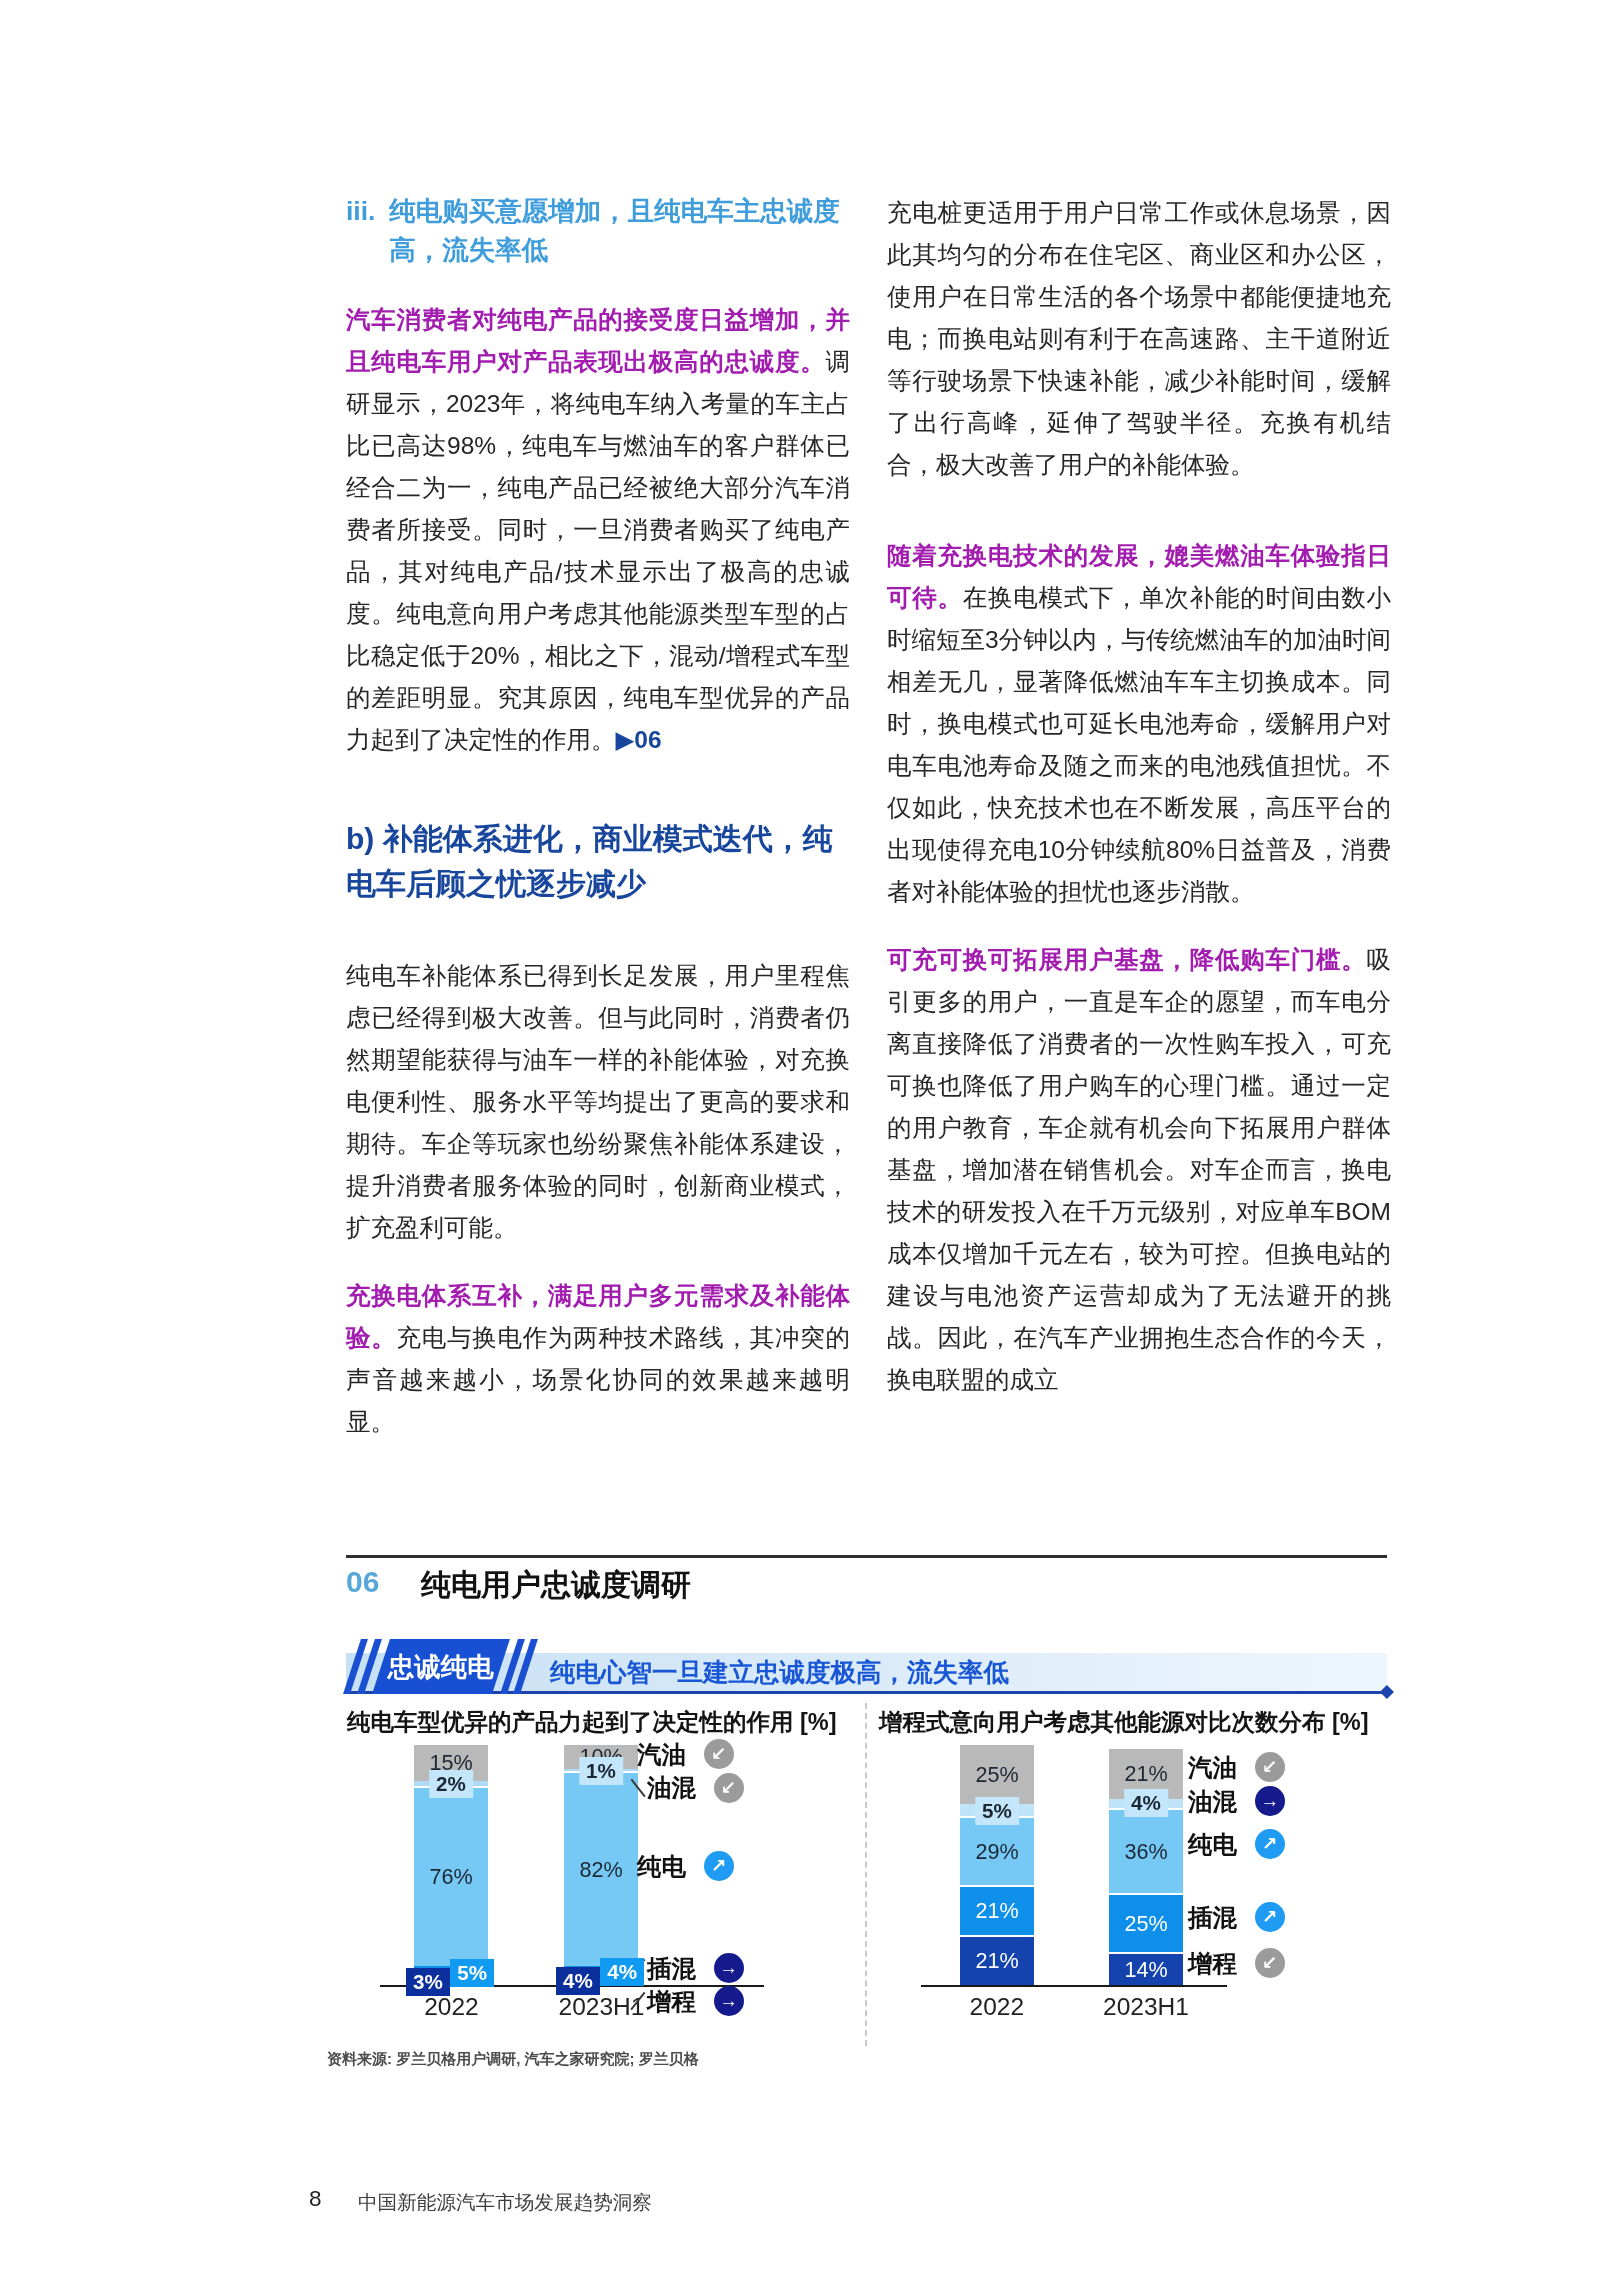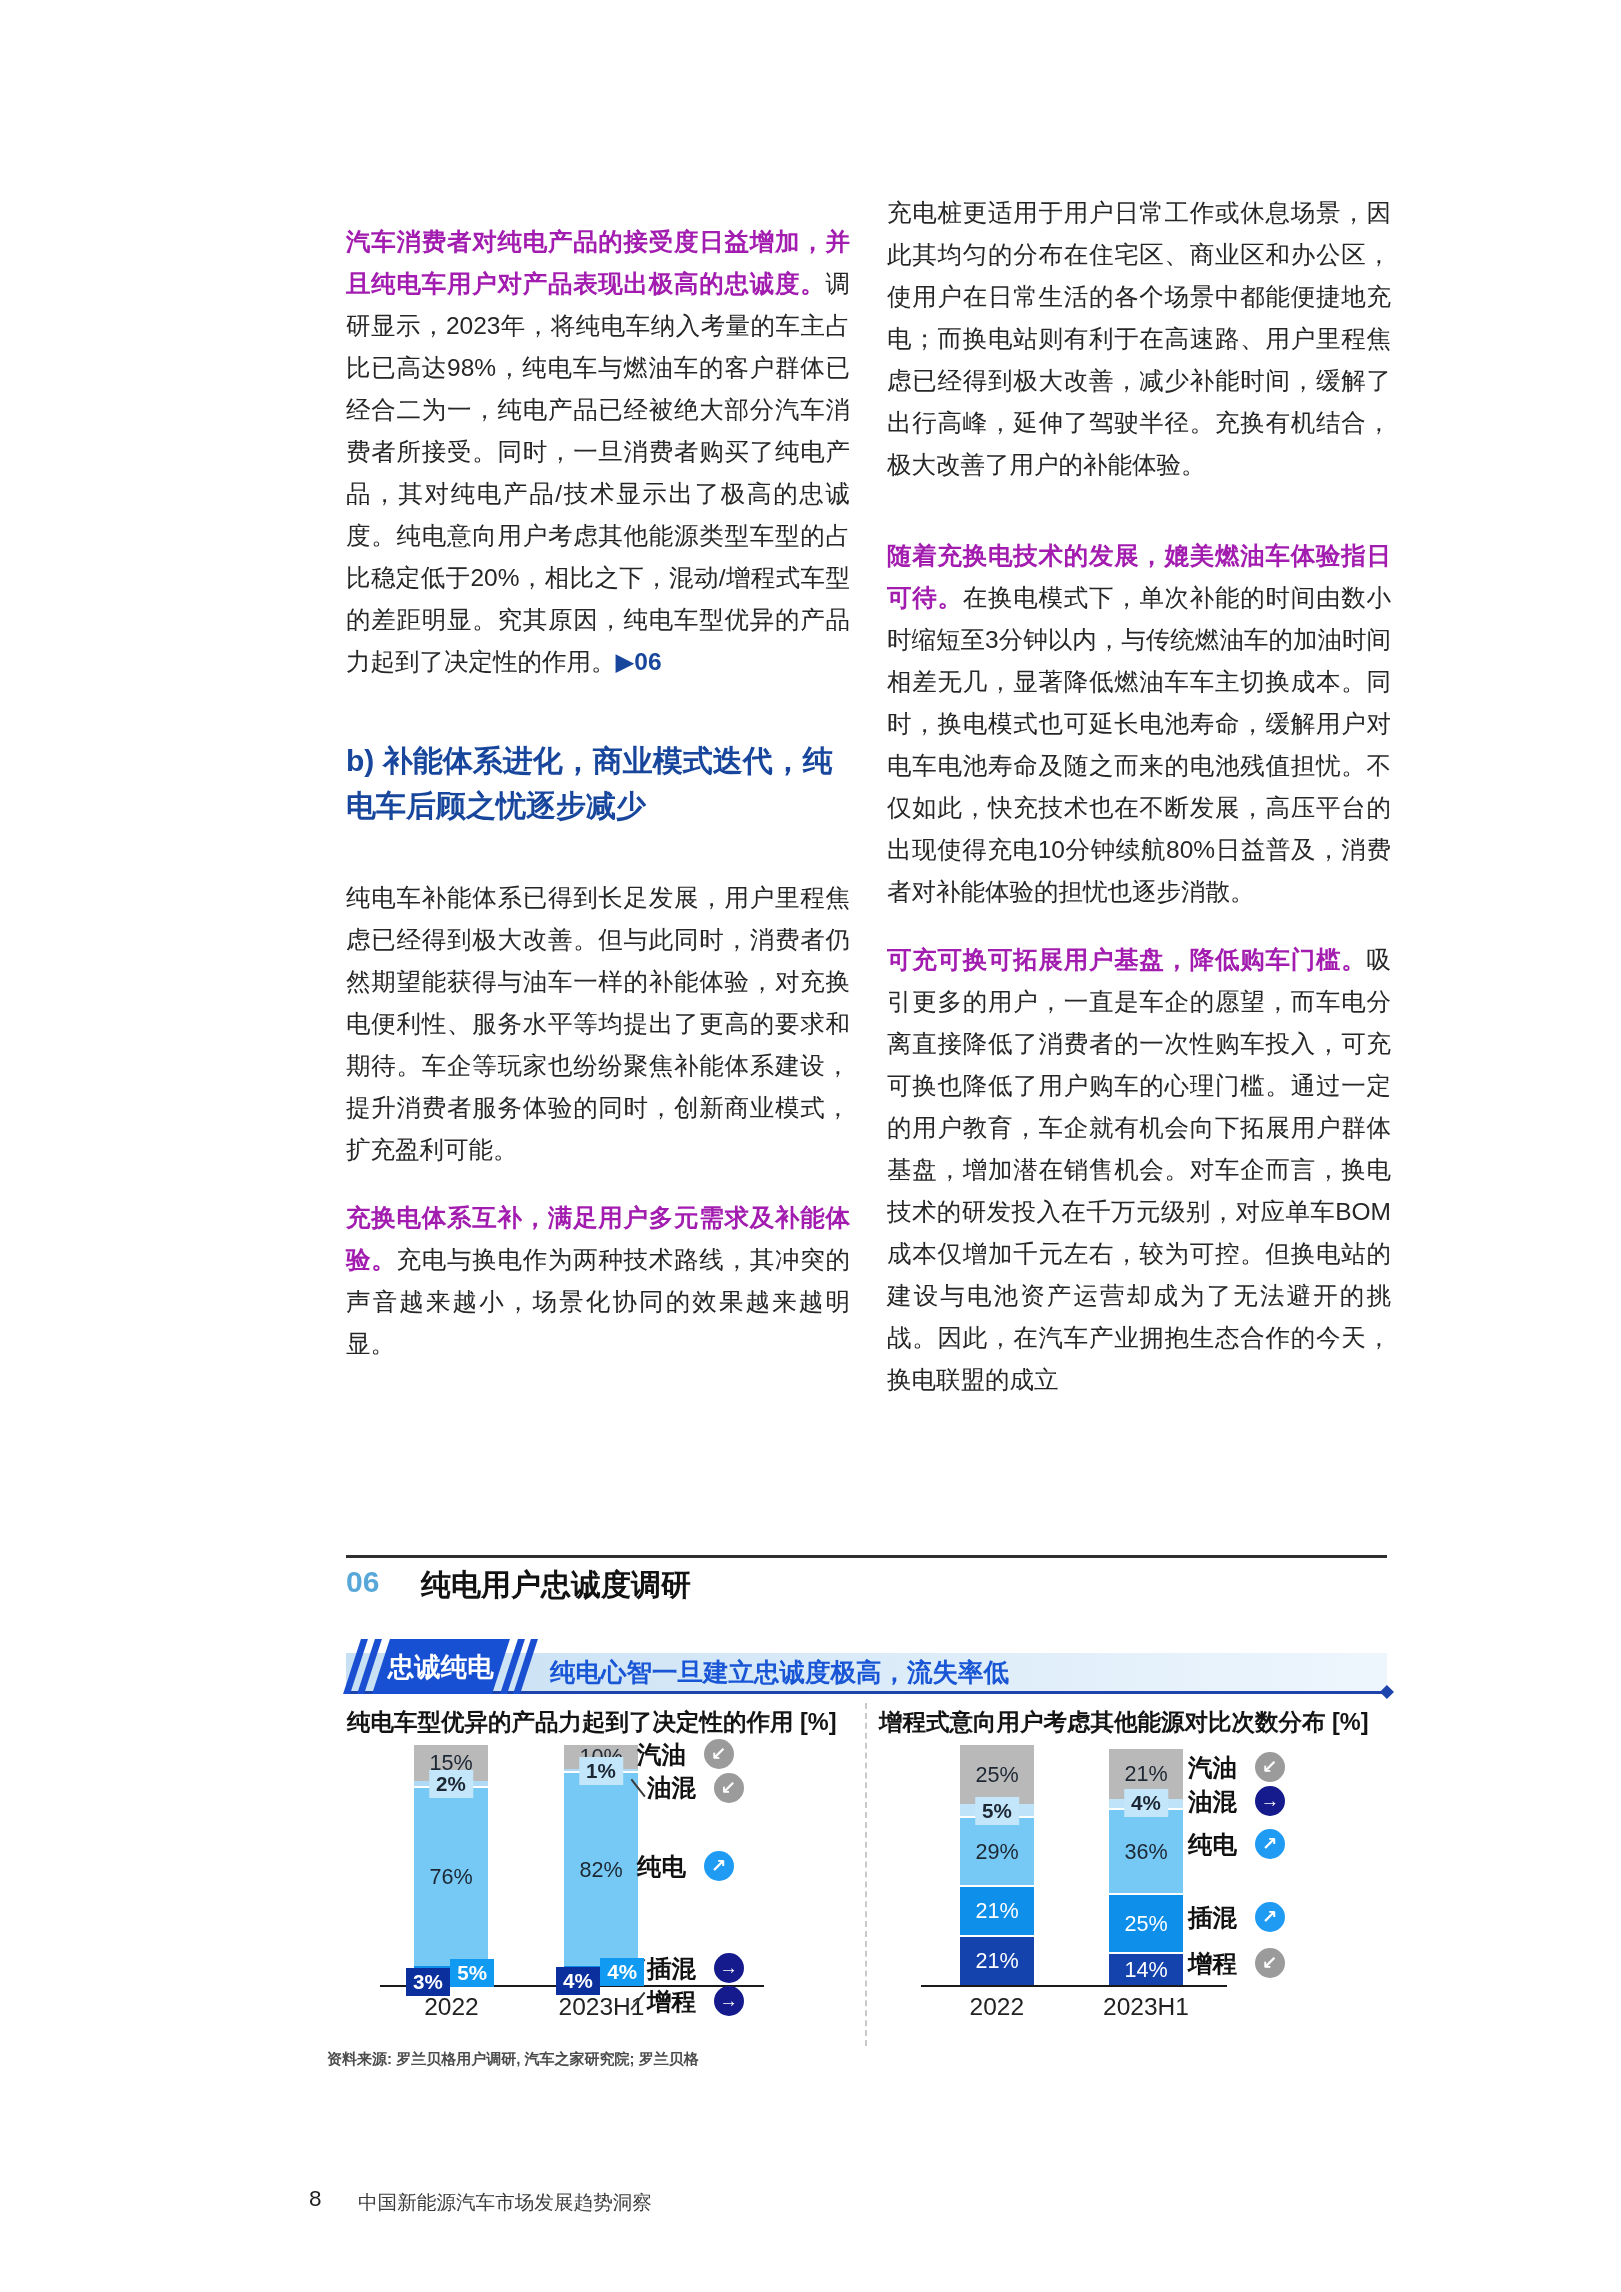--- a/index.html
+++ b/index.html
@@ -69,28 +69,32 @@
   .source{position:absolute;left:327px;top:2050px;font-size:15px;color:#4c4c4c;font-weight:bold;}
   .footer-num{position:absolute;left:309px;top:2186px;font-size:22.5px;color:#1f1f1f;}
   .footer-title{position:absolute;left:358px;top:2189px;font-size:19.6px;color:#3c3c3c;}
 </style>
 </head>
 <body>
 
 <div class="page">
 
   <div class="col col-left">
+    <div class="h-blue">
+      <span class="marker">iii.</span>
+      <span class="h-text">纯电购买意愿增加，且纯电车主忠诚度高，流失率低</span>
+    </div>
     <p class="body mt1"><b>汽车消费者对纯电产品的接受度日益增加，并且纯电车用户对产品表现出极高的忠诚度。</b><span>调研显示，2023年，将纯电车纳入考量的车主占比已高达98%，纯电车与燃油车的客户群体已经合二为一，纯电产品已经被绝大部分汽车消费者所接受。同时，一旦消费者购买了纯电产品，其对纯电产品/技术显示出了极高的忠诚度。纯电意向用户考虑其他能源类型车型的占比稳定低于20%，相比之下，混动/增程式车型的差距明显。究其原因，纯电车型优异的产品力起到了决定性的作用。</span><span class="ref">▶06</span></p>
     <h2 class="h-dark">b) 补能体系进化，商业模式迭代，纯电车后顾之忧逐步减少</h2>
     <p class="body mt2">纯电车补能体系已得到长足发展，用户里程焦虑已经得到极大改善。但与此同时，消费者仍然期望能获得与油车一样的补能体验，对充换电便利性、服务水平等均提出了更高的要求和期待。车企等玩家也纷纷聚焦补能体系建设，提升消费者服务体验的同时，创新商业模式，扩充盈利可能。</p>
     <p class="body mt3"><b>充换电体系互补，满足用户多元需求及补能体验。</b><span>充电与换电作为两种技术路线，其冲突的声音越来越小，场景化协同的效果越来越明显。</span></p>
   </div>
 
   <div class="col col-right">
-    <p class="body">充电桩更适用于用户日常工作或休息场景，因此其均匀的分布在住宅区、商业区和办公区，使用户在日常生活的各个场景中都能便捷地充电；而换电站则有利于在高速路、用户里程焦虑已经得到极大改善，减少补能时间，缓解了出行高峰，延伸了驾驶半径。充换有机结合，极大改善了用户的补能体验。</p>
+    <p class="body">充电桩更适用于用户日常工作或休息场景，因此其均匀的分布在住宅区、商业区和办公区，使用户在日常生活的各个场景中都能便捷地充电；而换电站则有利于在高速路、主干道附近等行驶场景下快速补能，减少补能时间，缓解了出行高峰，延伸了驾驶半径。充换有机结合，极大改善了用户的补能体验。</p>
     <p class="body mt2"><b>随着充换电技术的发展，媲美燃油车体验指日可待。</b><span>在换电模式下，单次补能的时间由数小时缩短至3分钟以内，与传统燃油车的加油时间相差无几，显著降低燃油车车主切换成本。同时，换电模式也可延长电池寿命，缓解用户对电车电池寿命及随之而来的电池残值担忧。不仅如此，快充技术也在不断发展，高压平台的出现使得充电10分钟续航80%日益普及，消费者对补能体验的担忧也逐步消散。</span></p>
     <p class="body mt3"><b>可充可换可拓展用户基盘，降低购车门槛。</b><span>吸引更多的用户，一直是车企的愿望，而车电分离直接降低了消费者的一次性购车投入，可充可换也降低了用户购车的心理门槛。通过一定的用户教育，车企就有机会向下拓展用户群体基盘，增加潜在销售机会。对车企而言，换电技术的研发投入在千万元级别，对应单车BOM成本仅增加千元左右，较为可控。但换电站的建设与电池资产运营却成为了无法避开的挑战。因此，在汽车产业拥抱生态合作的今天，换电联盟的成立</span></p>
   </div>
 
   <div class="fig-rule"></div>
   <div class="fig-num">06</div>
   <div class="fig-title">纯电用户忠诚度调研</div>
 
   <div class="banner">
     <div class="band"></div>

